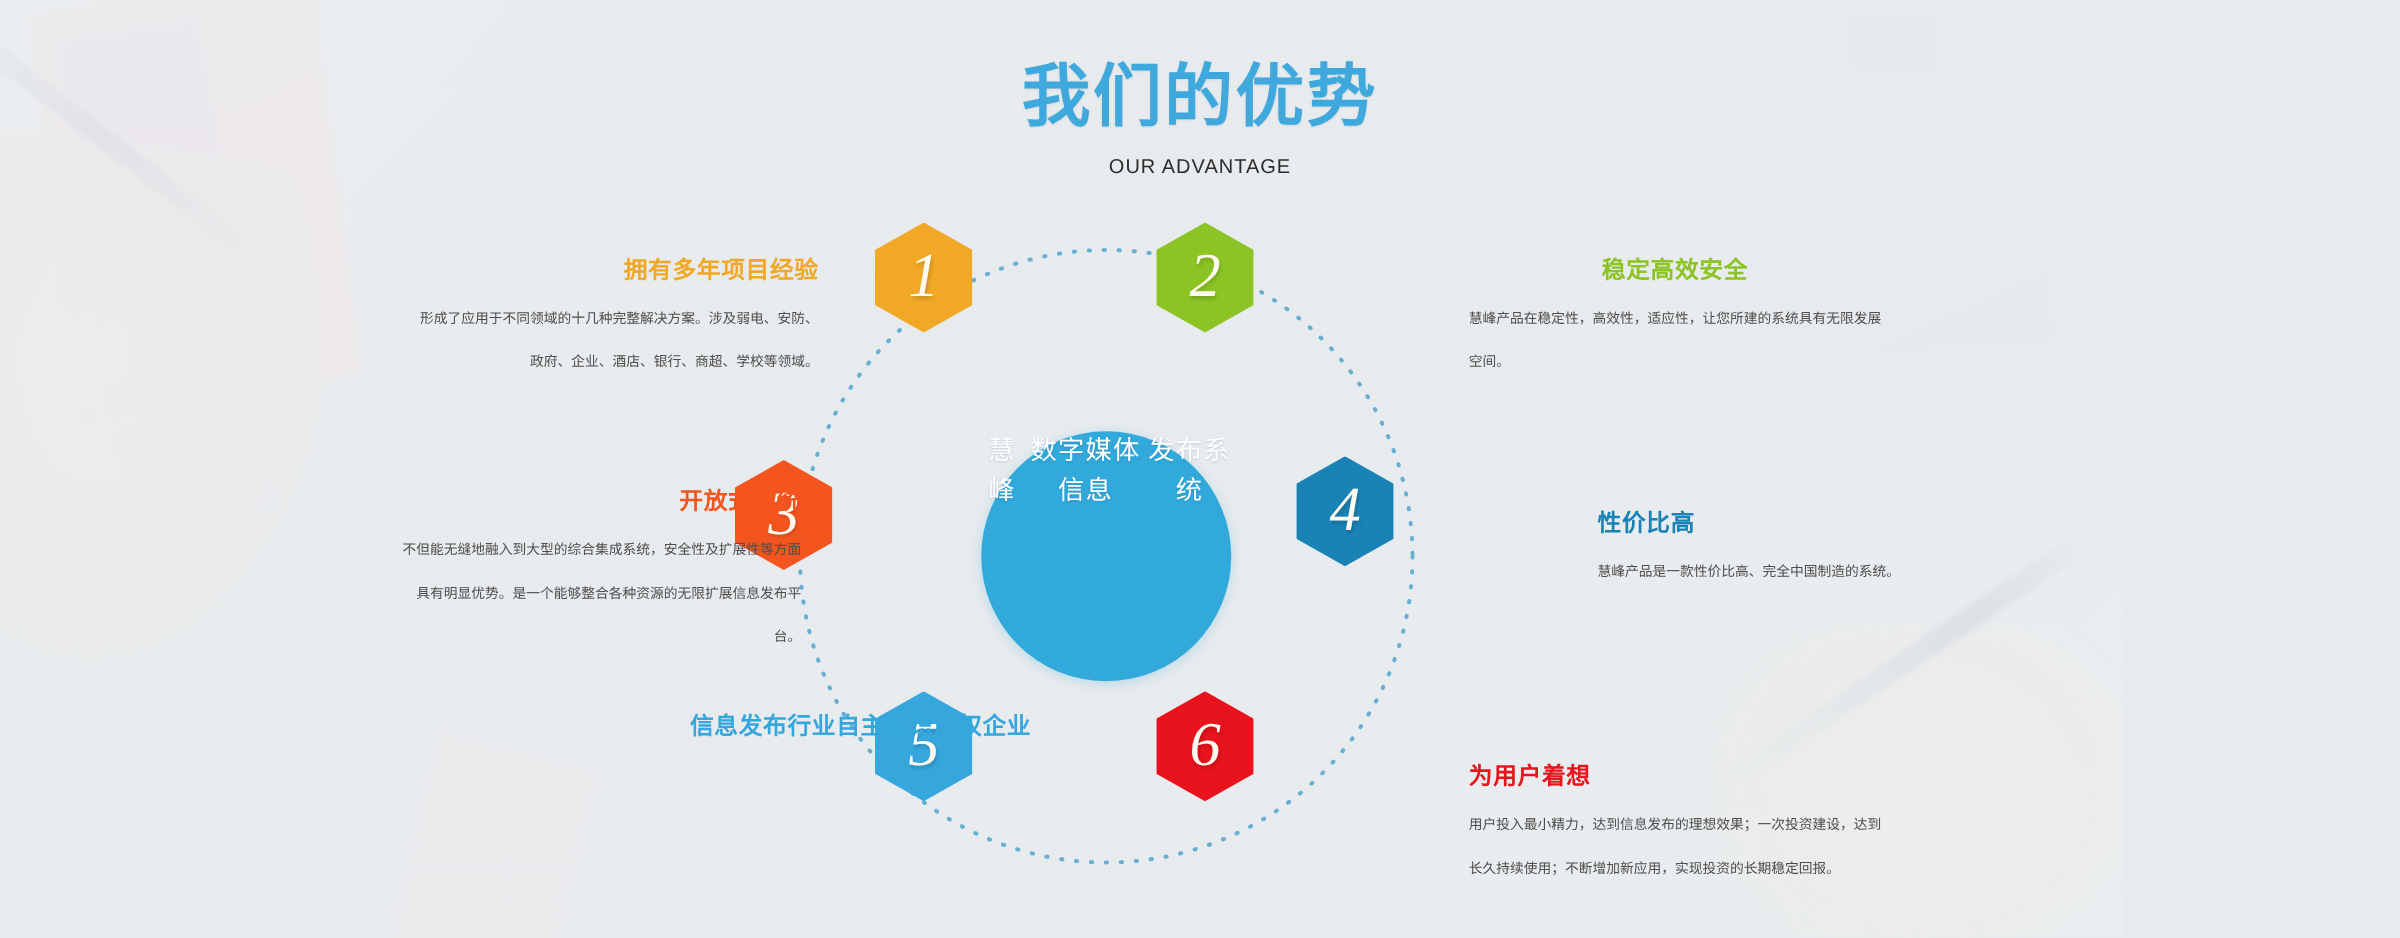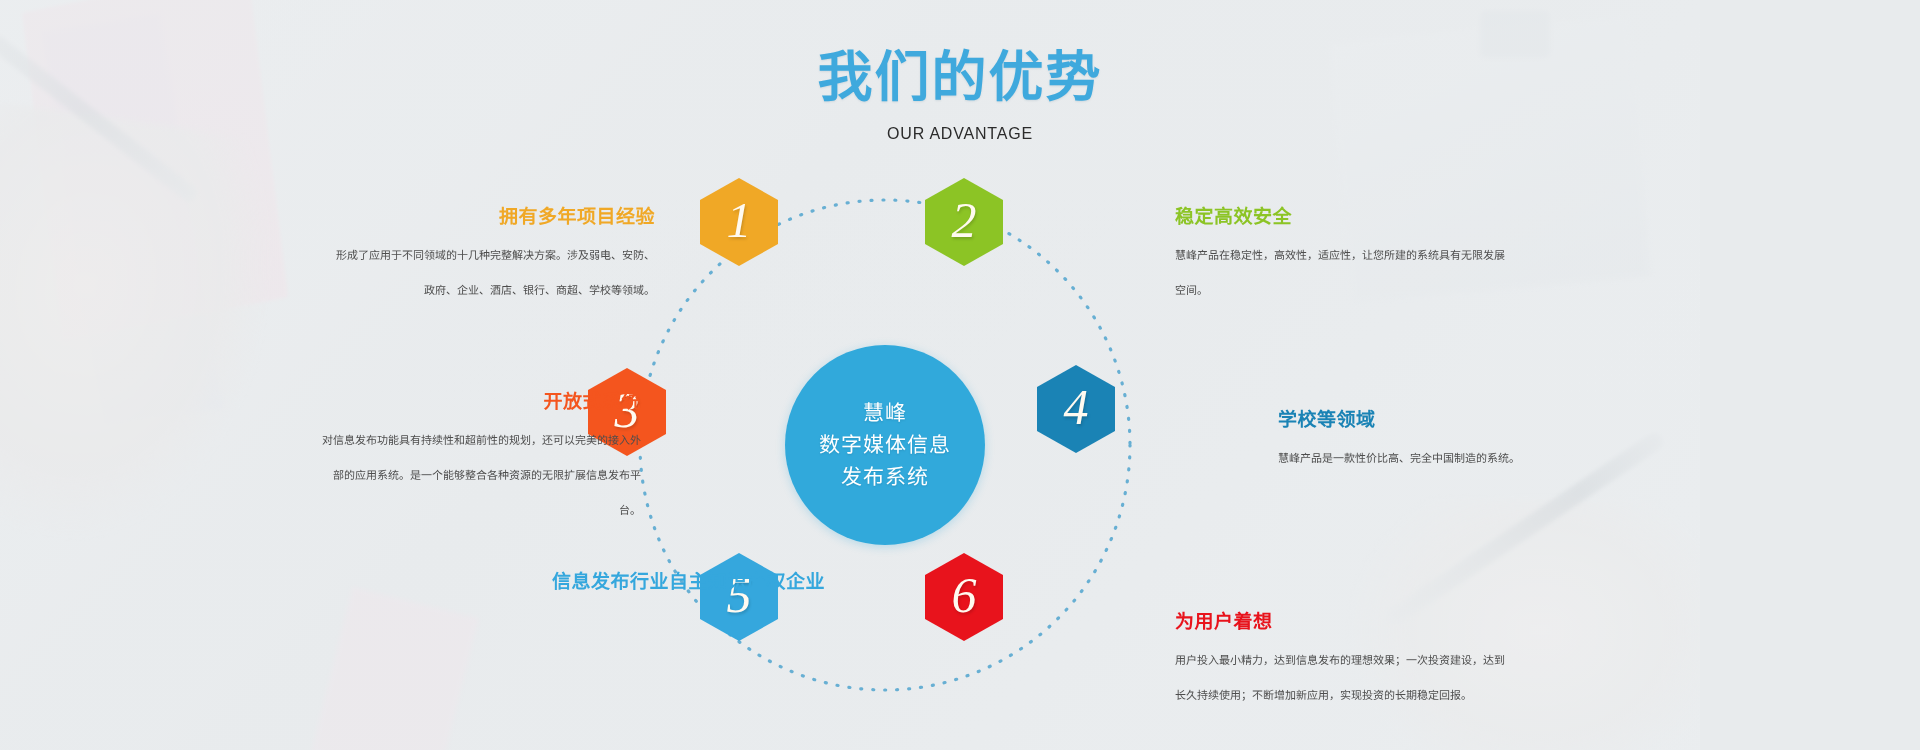--- a/index.html
+++ b/index.html
@@ -101,22 +101,22 @@
   #diagram{
     position:absolute;left:500px;top:175px;
     width:940px;height:540px;z-index:6;
   }
   #ring{position:absolute;left:0;top:0;}
 
   .center-circle{
     position:absolute;left:285px;top:170px;
     width:200px;height:200px;border-radius:50%;
     background:#31a9db;
-    display:flex;flex-direction:column;
-    align-items:center;justify-content:center;
+    display:flex;
+    align-items:flex-start;justify-content:center;
     color:#fff;
     box-shadow:0 2px 10px rgba(49,169,219,.28);
   }
   .center-circle span{
     display:block;font-size:21px;line-height:32px;
     letter-spacing:1px;text-align:center;
     text-shadow:0 1px 2px rgba(0,60,90,.18);
   }
 
   
@@ -154,21 +154,21 @@
   .block.left{text-align:right;}
 
   #b1{left:330px;top:205px;width:325px;}
   #b2{left:1175px;top:205px;width:330px;}
   #b3{left:316px;top:390px;width:325px;}
   #b4{left:1278px;top:408px;width:320px;}
   #b5{left:330px;top:570px;width:495px;}
   #b6{left:1175px;top:570px;width:340px;margin-top:40px;}
 
   #b1 h3{color:#f0a826;}
-  #b2 h3{color:#8cc425;}
+  #b2 h3{color:#8cc425;text-align:center;}
   #b3 h3{color:#f4551e;}
   #b4 h3{color:#1a83b5;}
   #b5 h3{color:#35a7dd;}
   #b6 h3{color:#e8131c;}
 </style>
 </head>
 <body>
 
 <div id="stage">
 
@@ -225,25 +225,25 @@
     <p>形成了应用于不同领域的十几种完整解决方案。涉及弱电、安防、政府、企业、酒店、银行、商超、学校等领域。</p>
   </div>
 
   <div class="block right" id="b2">
     <h3>稳定高效安全</h3>
     <p>慧峰产品在稳定性，高效性，适应性，让您所建的系统具有无限发展空间。</p>
   </div>
 
   <div class="block left" id="b3">
     <h3>开放式系统</h3>
-    <p>对信息发布功能具有持续性和超前性的规划，还可以完美的接入外部的应用系统。是一个能够整合各种资源的无限扩展信息发布平台。</p>
+    <p>不但能无缝地融入到大型的综合集成系统，安全性及扩展性等方面具有明显优势。是一个能够整合各种资源的无限扩展信息发布平台。</p>
   </div>
 
   <div class="block right" id="b4">
-    <h3>学校等领域</h3>
+    <h3>性价比高</h3>
     <p>慧峰产品是一款性价比高、完全中国制造的系统。</p>
   </div>
 
   <div class="block left" id="b5">
     <h3>信息发布行业自主知识产权企业</h3>
   </div>
 
   <div class="block right" id="b6">
     <h3>为用户着想</h3>
     <p>用户投入最小精力，达到信息发布的理想效果；一次投资建设，达到长久持续使用；不断增加新应用，实现投资的长期稳定回报。</p>

